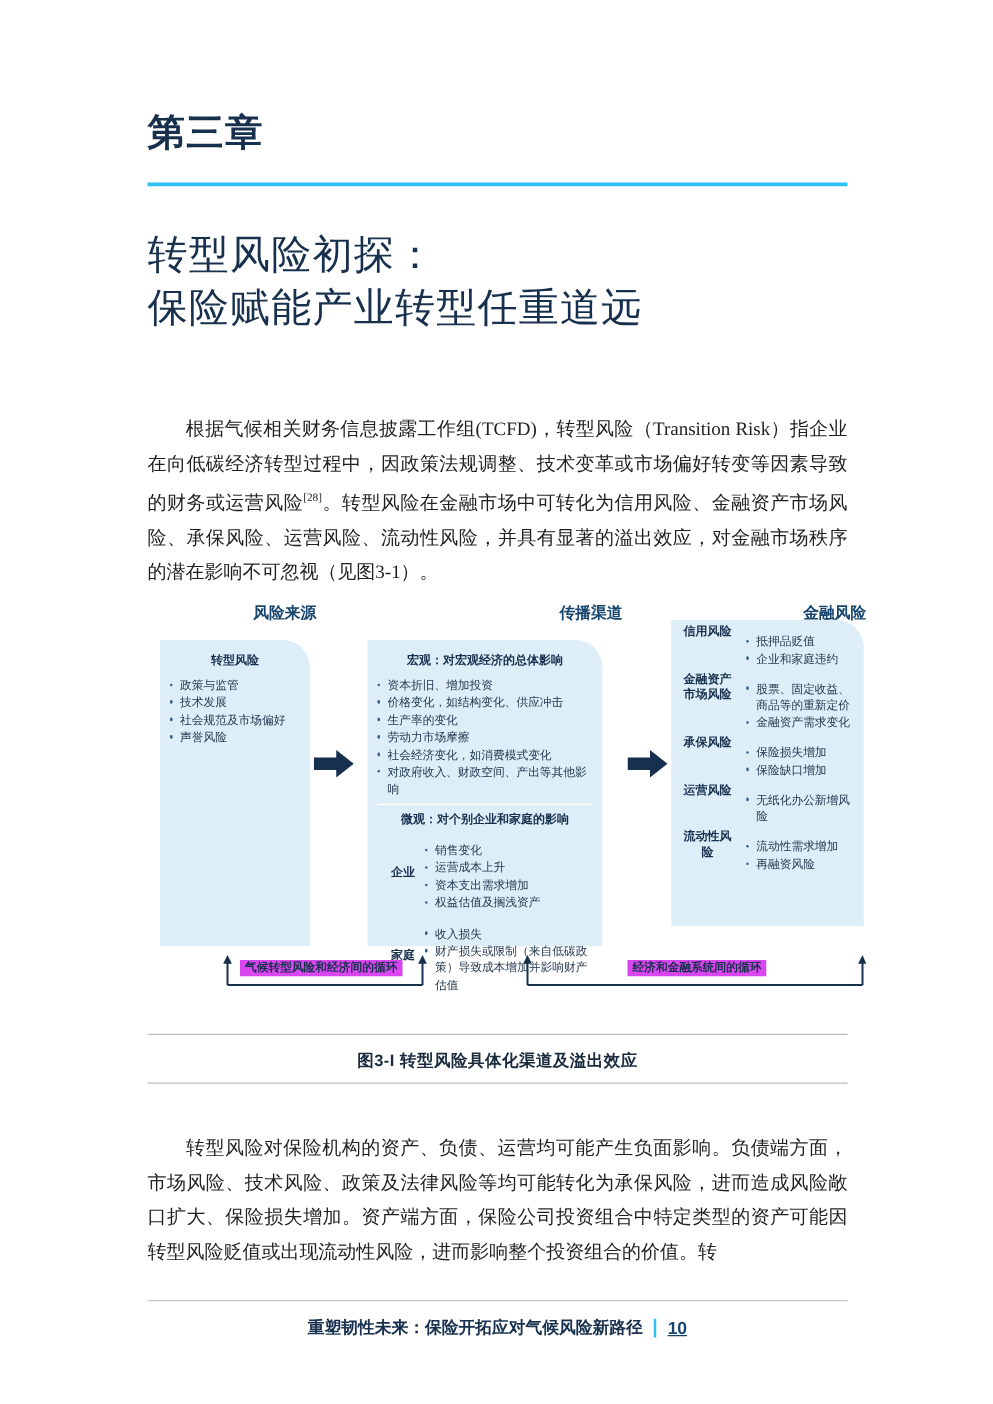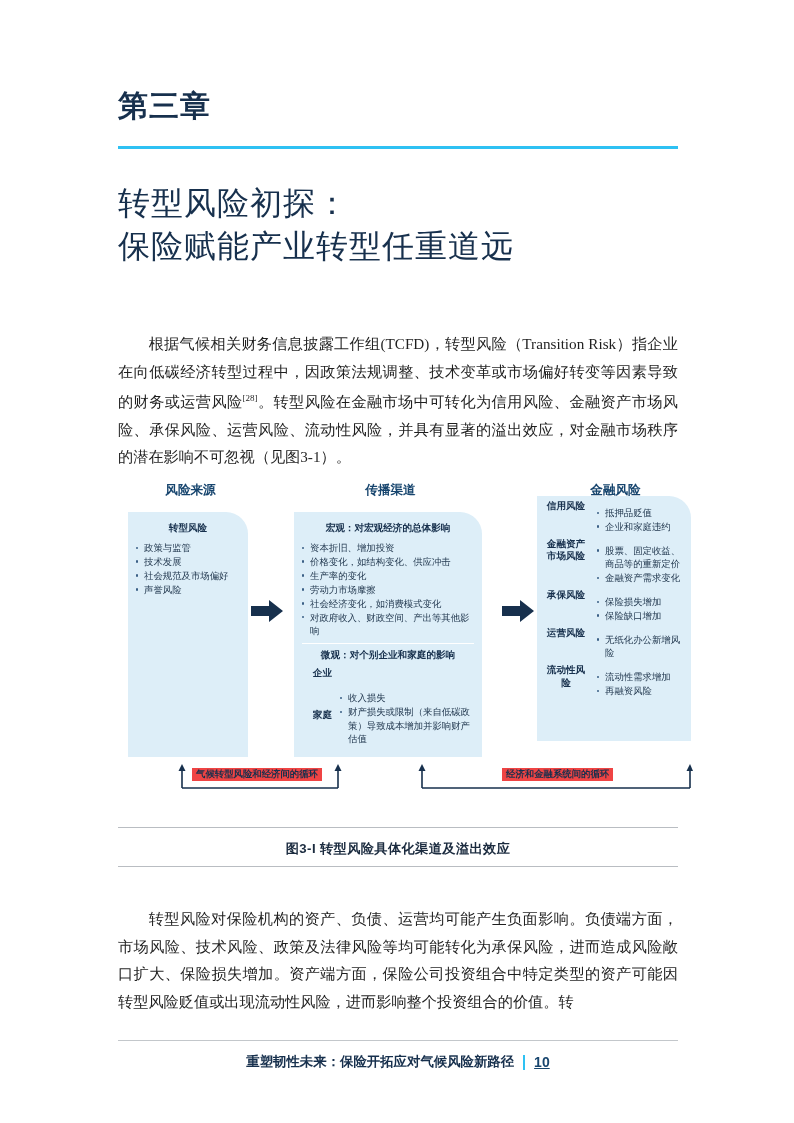--- a/index.html
+++ b/index.html
@@ -44,21 +44,21 @@
   .para.p2{top:905px;}
   .indent{display:inline-block;width:2em;}
   sup{font-size:9px;vertical-align:super;}
 
   
   .diagram{position:absolute;left:118px;top:470px;width:575px;height:340px;}
 
   .col-head{
     position:absolute;
     font-size:12.6px;font-weight:bold;color:#17456e;
-    text-align:center;white-space:nowrap;
+    text-align:right;white-space:nowrap;
   }
   .ch-1{left:10px;top:12px;width:125px;}
   .ch-2{left:165px;top:12px;width:215px;}
   .ch-3{left:420px;top:12px;width:155px;}
 
   .box{
     position:absolute;
     background:#ddeef8;
     box-sizing:border-box;
   }
@@ -129,21 +129,21 @@
   .arrow-2{left:384px;top:130px;}
   .arrow svg{display:block;}
 
   
   .bracket{position:absolute;}
   .br-1{left:60px;top:292px;width:225px;height:32px;}
   .br-2{left:300px;top:292px;width:275px;height:32px;}
   .br-label{
     position:absolute;top:6px;
     font-size:9.4px;font-weight:bold;color:#17304d;
-    background:#ef4444;padding:0 4px;white-space:nowrap;
+    background:#d946ef;padding:0 4px;white-space:nowrap;
   }
   .br-1 .br-label{left:14px;}
   .br-2 .br-label{left:84px;}
 
   
   .cap-rule-top{
     position:absolute;left:118px;top:827px;width:560px;height:1px;background:#b9bdc2;
   }
   .caption{
     position:absolute;left:118px;top:840px;width:560px;
@@ -207,20 +207,26 @@
         <li>生产率的变化</li>
         <li>劳动力市场摩擦</li>
         <li>社会经济变化，如消费模式变化</li>
         <li>对政府收入、财政空间、产出等其他影响</li>
       </ul>
       <div class="divider"></div>
       <div class="mid-title">微观：对个别企业和家庭的影响</div>
 
       <div class="grp">
         <div class="grp-label">企业</div>
+        <ul class="bl grp-items">
+          <li>销售变化</li>
+          <li>运营成本上升</li>
+          <li>资本支出需求增加</li>
+          <li>权益估值及搁浅资产</li>
+        </ul>
       </div>
 
       <div class="grp">
         <div class="grp-label">家庭</div>
         <ul class="bl grp-items">
           <li>收入损失</li>
           <li>财产损失或限制（来自低碳政策）导致成本增加并影响财产估值</li>
         </ul>
       </div>
     </div>

